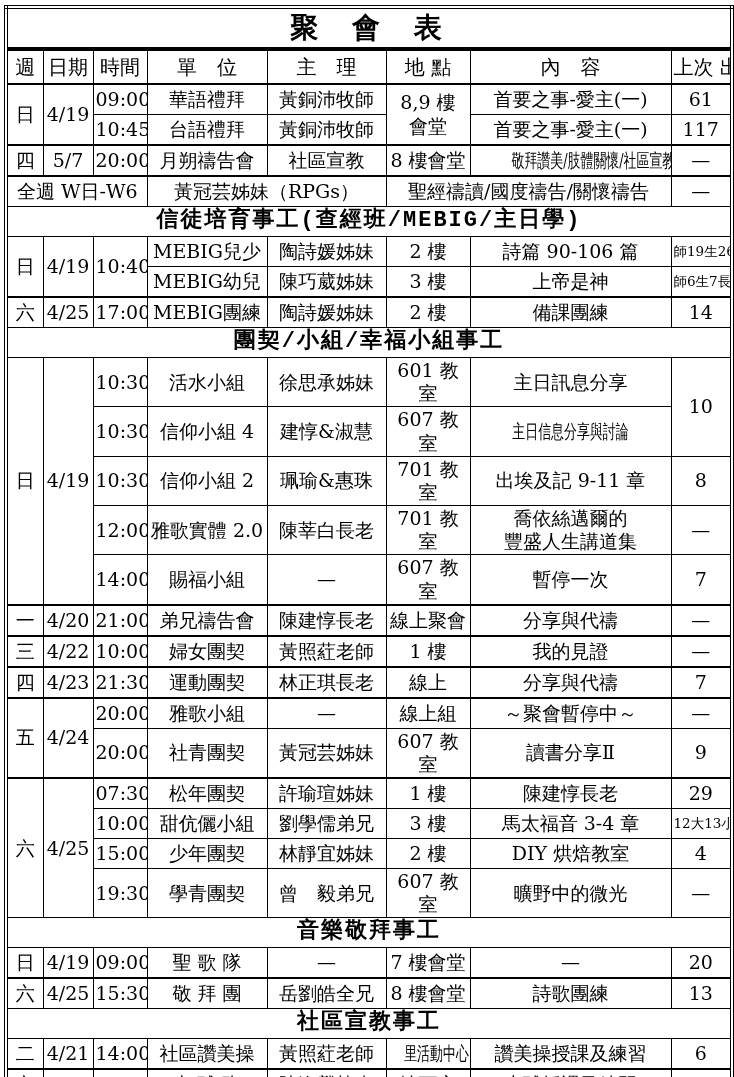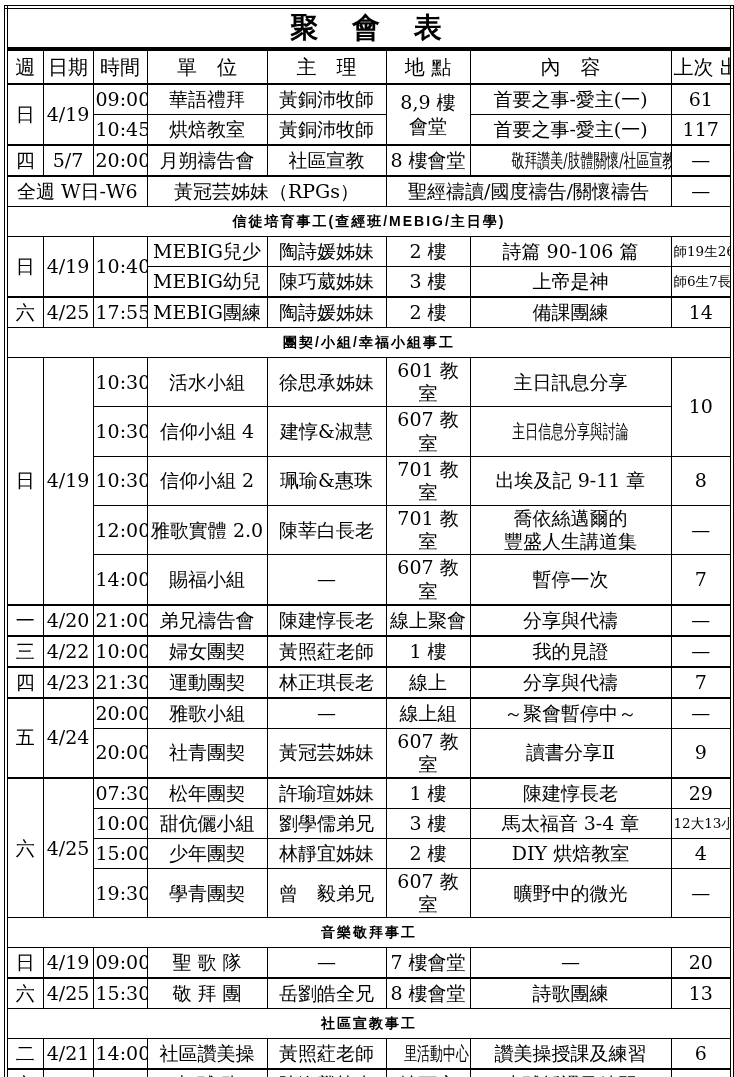--- a/index.html
+++ b/index.html
@@ -14,22 +14,22 @@
     padding:1px 2px;height:27px;line-height:1.22;white-space:pre-line;
     overflow:hidden;
   }
   tr.title-row td{
     border-bottom:4px solid #000;font-size:28px;font-weight:bold;
     letter-spacing:12px;height:36px;padding-left:8px;
   }
   tr.head-row td{height:30px;font-size:20px;border-bottom:2px solid #000;}
   td.sm{font-size:13.5px;white-space:nowrap;padding:0;}
   td.sec{
-    font-family:Liberation Sans, sans-serif;font-weight:bold;
-    font-size:14px;letter-spacing:2px;border-top:3px solid #000;
+    font-family:Liberation Mono, monospace;font-weight:bold;
+    font-size:22px;letter-spacing:2px;border-top:3px solid #000;
     border-bottom:3px solid #000;height:30px;
   }
   tr.bt2 td{border-top:2.5px solid #000;}
   td .txt{white-space:pre-line;}
   td.cond .txt{display:inline-block;transform:scaleX(0.68);transform-origin:50% 50%;white-space:nowrap;}
   td.sm .txt{white-space:nowrap;}
 </style>
 </head>
 <body>
 
@@ -66,21 +66,21 @@
           <td><span class="txt">09:00</span></td>
           <td><span class="txt">華語禮拜</span></td>
           <td><span class="txt">黃銅沛牧師</span></td>
           <td rowspan="2"><span class="txt">8,9 樓
 會堂</span></td>
           <td><span class="txt">首要之事-愛主(一)</span></td>
           <td><span class="txt">61</span></td>
         </tr>
         <tr>
           <td><span class="txt">10:45</span></td>
-          <td><span class="txt">烘焙教室</span></td>
+          <td><span class="txt">台語禮拜</span></td>
           <td><span class="txt">黃銅沛牧師</span></td>
           <td><span class="txt">首要之事-愛主(一)</span></td>
           <td><span class="txt">117</span></td>
         </tr>
         <tr class="bt2">
           <td><span class="txt">四</span></td>
           <td><span class="txt">5/7</span></td>
           <td><span class="txt">20:00</span></td>
           <td><span class="txt">月朔禱告會</span></td>
           <td><span class="txt">社區宣教</span></td>
@@ -110,21 +110,21 @@
         <tr>
           <td><span class="txt">MEBIG幼兒</span></td>
           <td><span class="txt">陳巧葳姊妹</span></td>
           <td><span class="txt">3 樓</span></td>
           <td><span class="txt">上帝是神</span></td>
           <td class="sm"><span class="txt">師6生7長3</span></td>
         </tr>
         <tr class="bt2">
           <td><span class="txt">六</span></td>
           <td><span class="txt">4/25</span></td>
-          <td><span class="txt">17:55</span></td>
+          <td><span class="txt">17:00</span></td>
           <td><span class="txt">MEBIG團練</span></td>
           <td><span class="txt">陶詩媛姊妹</span></td>
           <td><span class="txt">2 樓</span></td>
           <td><span class="txt">備課團練</span></td>
           <td><span class="txt">14</span></td>
         </tr>
         <tr>
           <td colspan="8" class="sec"><span class="txt">團契/小組/幸福小組事工</span></td>
         </tr>
         <tr>

